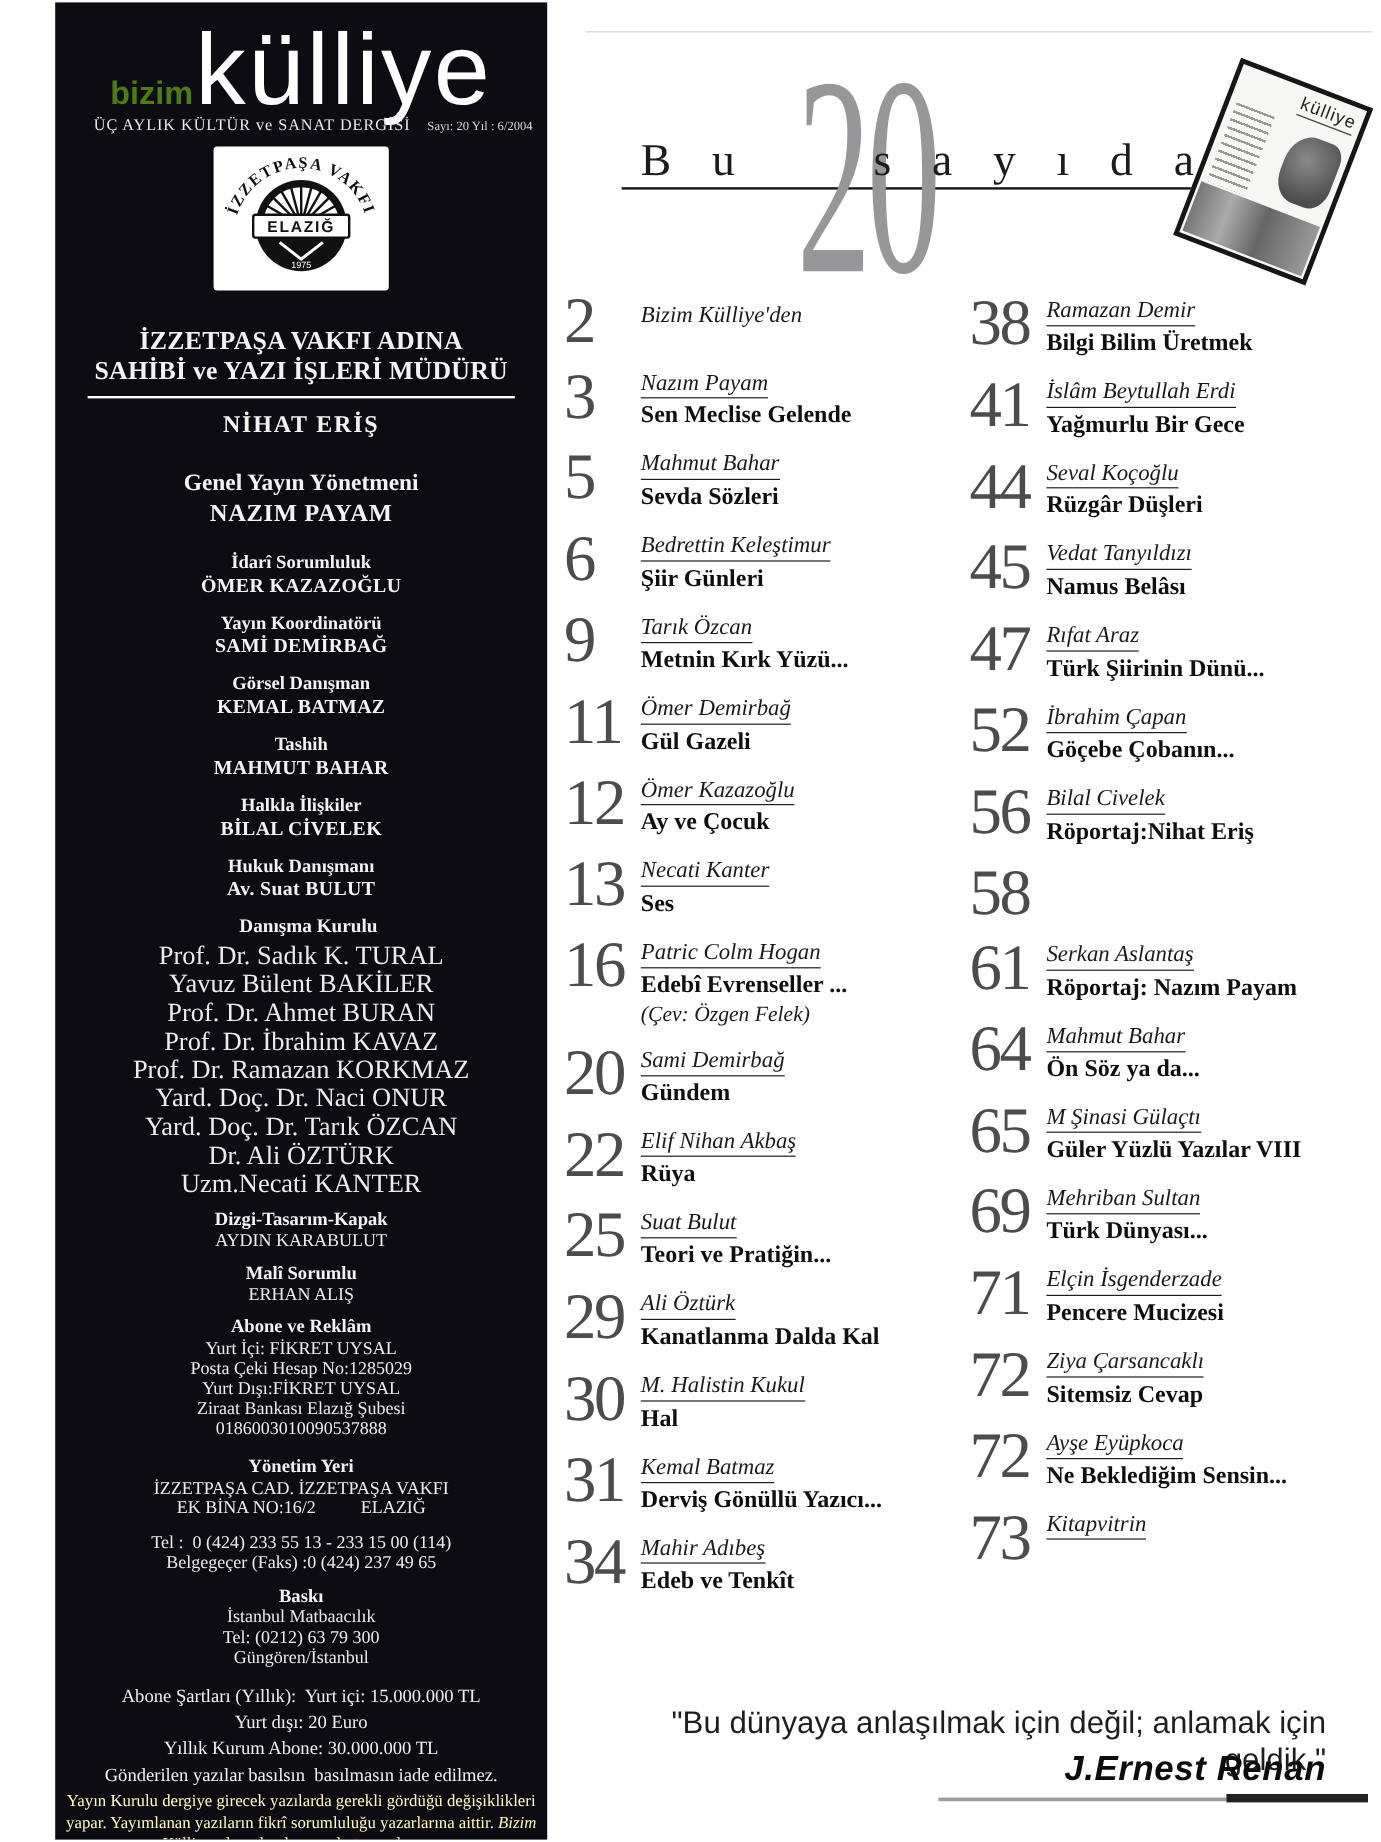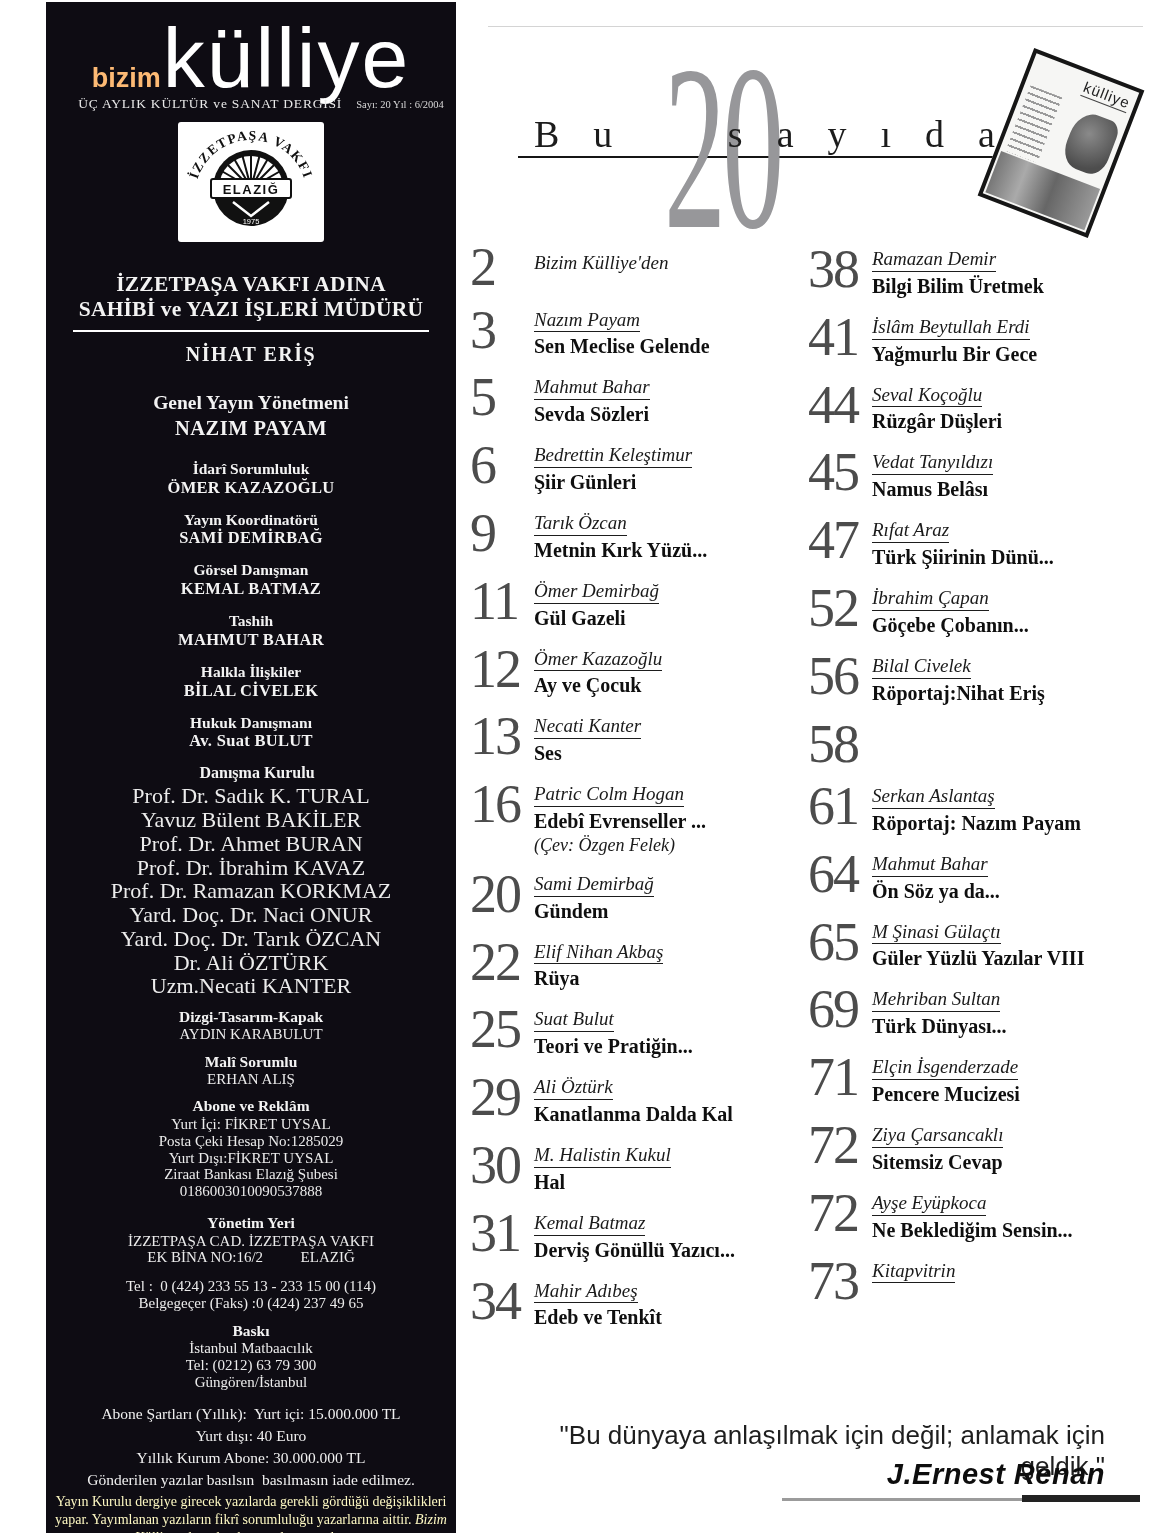--- a/index.html
+++ b/index.html
@@ -3,21 +3,21 @@
 <meta charset="utf-8">
 <style>
   html,body{margin:0;padding:0;background:#ffffff;}
   .page{position:relative;width:1151px;height:1535px;background:#ffffff;overflow:hidden;
         font-family:"Liberation Serif",serif;}
 
   
   .sidebar{position:absolute;left:46px;top:2px;width:410px;height:1531px;
            background:#0e0c13;color:#f3f3f3;text-align:center;overflow:hidden;}
   .brand-row{display:flex;justify-content:center;align-items:baseline;margin-top:14px;height:92px;}
-  .brand-prefix{font-family:"Liberation Sans",sans-serif;font-weight:bold;font-size:27px;color:#fdba74;}
+  .brand-prefix{font-family:"Liberation Sans",sans-serif;font-weight:bold;font-size:27px;color:#4d7c0f;}
   .brand-name{font-family:"Liberation Sans",sans-serif;font-weight:400;font-size:84px;
               letter-spacing:2px;color:#fff;margin-left:2px;line-height:1;}
   .brand-sub{display:flex;justify-content:center;align-items:baseline;gap:14px;margin-top:-12px;}
   .mag-subtitle{font-size:13.5px;letter-spacing:0.8px;color:#e9e9e9;margin-left:20px;}
   .issue-info{font-size:10.5px;color:#d9d9d9;}
   .logo-box{width:146px;height:120px;margin:10px auto 0;background:#ffffff;border-radius:3px;}
   .owner-block{margin-top:30px;}
   .owner-heading{font-weight:bold;font-size:21.5px;line-height:1.18;letter-spacing:0.2px;}
   .owner-underline{width:356px;height:2px;background:#ffffff;margin:7px auto 11px;}
   .owner-name{font-weight:bold;font-size:20px;letter-spacing:1.5px;}
@@ -245,21 +245,21 @@
 
       <div class="info-line">İstanbul Matbaacılık</div>
           <div class="info-line">Tel: (0212) 63 79 300</div>
           <div class="info-line">Güngören/İstanbul</div>
         </div>
     </div>
 
     <div class="subs-block">
 
     <div class="subs-line pre">Abone Şartları (Yıllık):  Yurt içi: 15.000.000 TL</div>
-        <div class="subs-line pre">Yurt dışı: 40 Euro</div>
+        <div class="subs-line pre">Yurt dışı: 20 Euro</div>
         <div class="subs-line pre">Yıllık Kurum Abone: 30.000.000 TL</div>
         <div class="subs-line pre">Gönderilen yazılar basılsın  basılmasın iade edilmez.</div>
       </div>
 
     <div class="notice">
       <span>Yayın Kurulu dergiye girecek yazılarda gerekli gördüğü değişiklikleri yapar. Yayımlanan yazıların fikrî sorumluluğu yazarlarına aittir. </span><span class="it">Bizim Külliye</span><span> adı anılmaksızın alıntı yapılamaz.</span>
     </div>
 
     <div class="email-line">El-mek.(e-mail) : bkulliye@yahoo.com</div>
   </aside>

